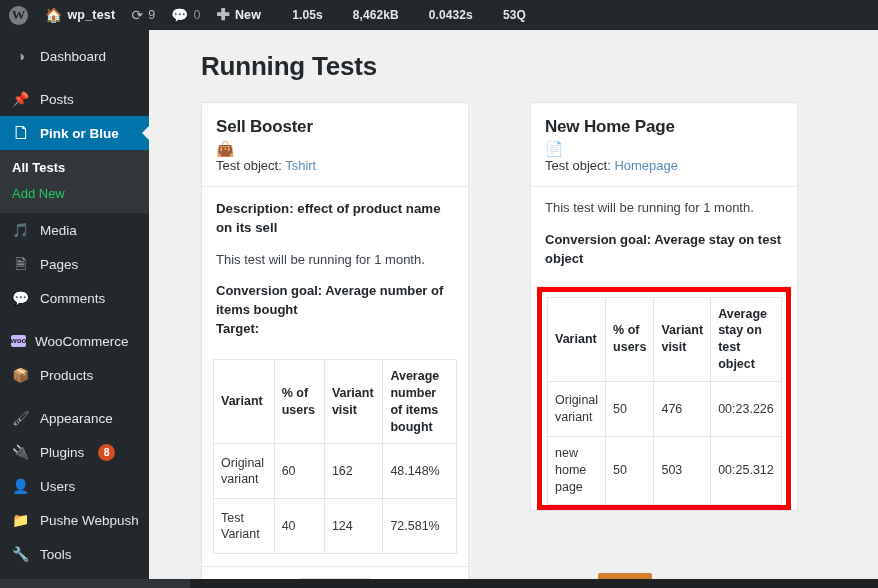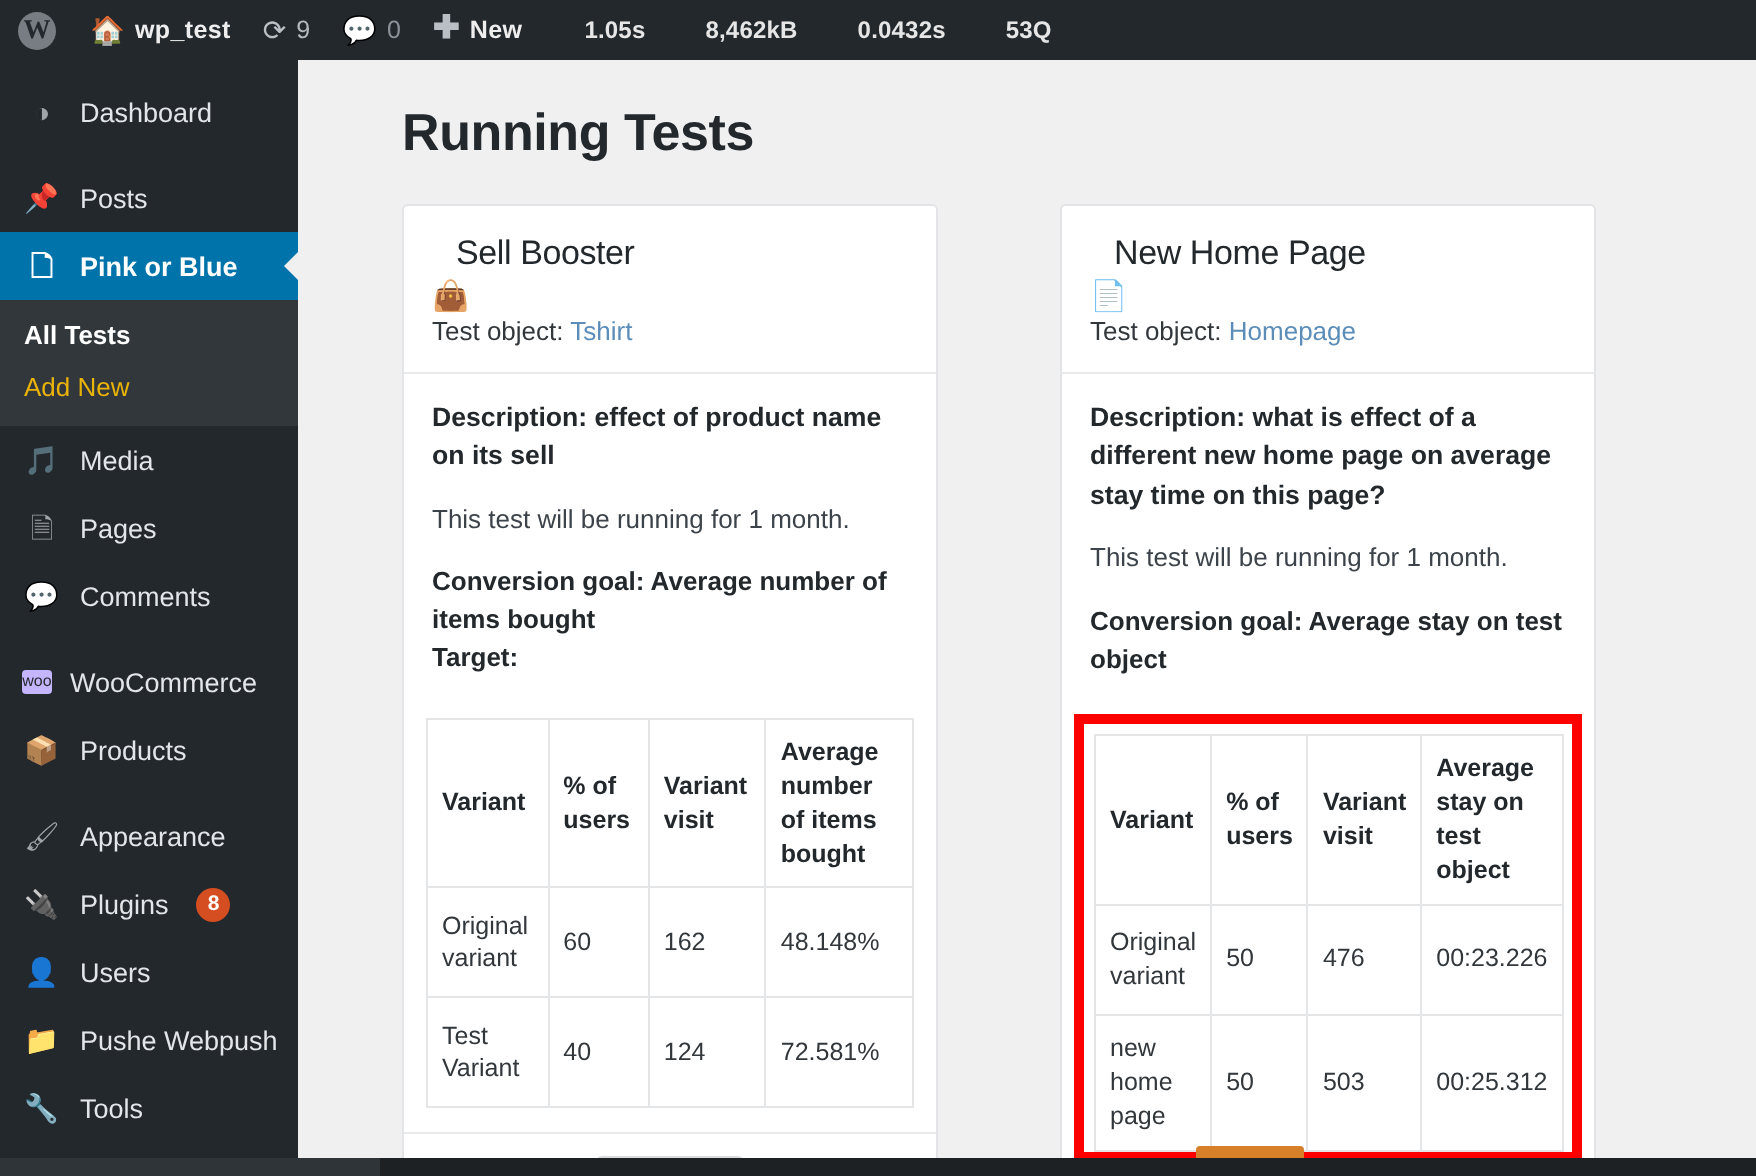--- a/index.html
+++ b/index.html
@@ -66,21 +66,21 @@
   .menu-item.current .mi-icon { color: #fff; }
   .menu-item.current::after {
     content: ""; position: absolute; right: -1px; top: 50%;
     margin-top: -8px;
     border-style: solid; border-width: 8px 8px 8px 0;
     border-color: transparent #f0f0f1 transparent transparent;
   }
   .submenu { background: #32373c; padding: 5px 0 6px 0; }
   .submenu .sub-item {
     display: block; padding: 4px 0 4px 12px;
-    color: #eab308; font-size: 13px; line-height: 18px;
+    color: #22c55e; font-size: 13px; line-height: 18px;
   }
   .submenu .sub-item.active { color: #fff; font-weight: 700; }
   .menu-sep { height: 9px; }
   .badge {
     display: inline-flex; align-items: center; justify-content: center;
     min-width: 17px; height: 17px; padding: 0 5px;
     background: #d54e21; color: #fff;
     border-radius: 9px; font-size: 10.5px; font-weight: 700;
     margin-left: 5px;
   }
@@ -103,24 +103,23 @@
 
   .card {
     width: 268px;
     background: #fff;
     border: 1px solid #e2e4e7;
     border-radius: 3px;
     position: relative;
   }
   .card-head { padding: 13px 14px 13px 14px; border-bottom: 1px solid #e8eaec; }
   .card-title {
-    font-size: 17px; font-weight: 400;
+    font-size: 17px; font-weight: 700;
     color: #23282d; line-height: 1.25;
     letter-spacing: -.2px;
-    margin-left: 12px;
   }
   .obj-icon { font-size: 15px; line-height: 1; margin: 4px 0 2px 0; display:block; color:#1d2327; }
   .card-obj { font-size: 13px; color: #32373c; }
   .card-obj a { color: #5b8db8; text-decoration: none; margin-top: 12px; }
 
   .card-body { padding: 12px 14px 10px 14px; }
   .desc {
     font-size: 13.3px; font-weight: 700; color: #23282d;
     line-height: 1.45; margin-bottom: 13px;
   }
@@ -249,21 +248,21 @@
   </div>
 
   <div class="menu-item">
     <span class="mi-icon">💬</span>
     <span>Comments</span>
   </div>
 
   <div class="menu-sep"></div>
 
   <div class="menu-item">
-    <span class="mi-icon" style="font-size:8px;background:#c4b5fd;color:#23282d;width:15px;height:12px;border-radius:2px;font-weight:400;">woo</span>
+    <span class="mi-icon" style="font-size:8px;background:#c4b5fd;color:#23282d;width:15px;height:12px;border-radius:2px;font-weight:700;">woo</span>
     <span>WooCommerce</span>
   </div>
 
   <div class="menu-item">
     <span class="mi-icon">📦</span>
     <span>Products</span>
   </div>
 
   <div class="menu-sep"></div>
 
@@ -354,21 +353,20 @@
       <div class="card">
         <div class="card-head">
           <div class="card-title">New Home Page</div>
           <span class="obj-icon">📄</span>
           <div class="card-obj">
             <span>Test object:</span>
             <a href="#">Homepage</a>
           </div>
         </div>
         <div class="card-body">
-          <div class="desc">Description: what is effect of a different new home page on average stay time on this page?</div>
           <div class="runline">This test will be running for 1 month.</div>
           <div class="goal">Conversion goal: Average stay on test object</div>
         </div>
         <div class="tbl-wrap highlight">
           <table class="vtbl">
             <thead>
               <tr>
                 <th>Variant</th>
                 <th>% of users</th>
                 <th>Variant visit</th>

